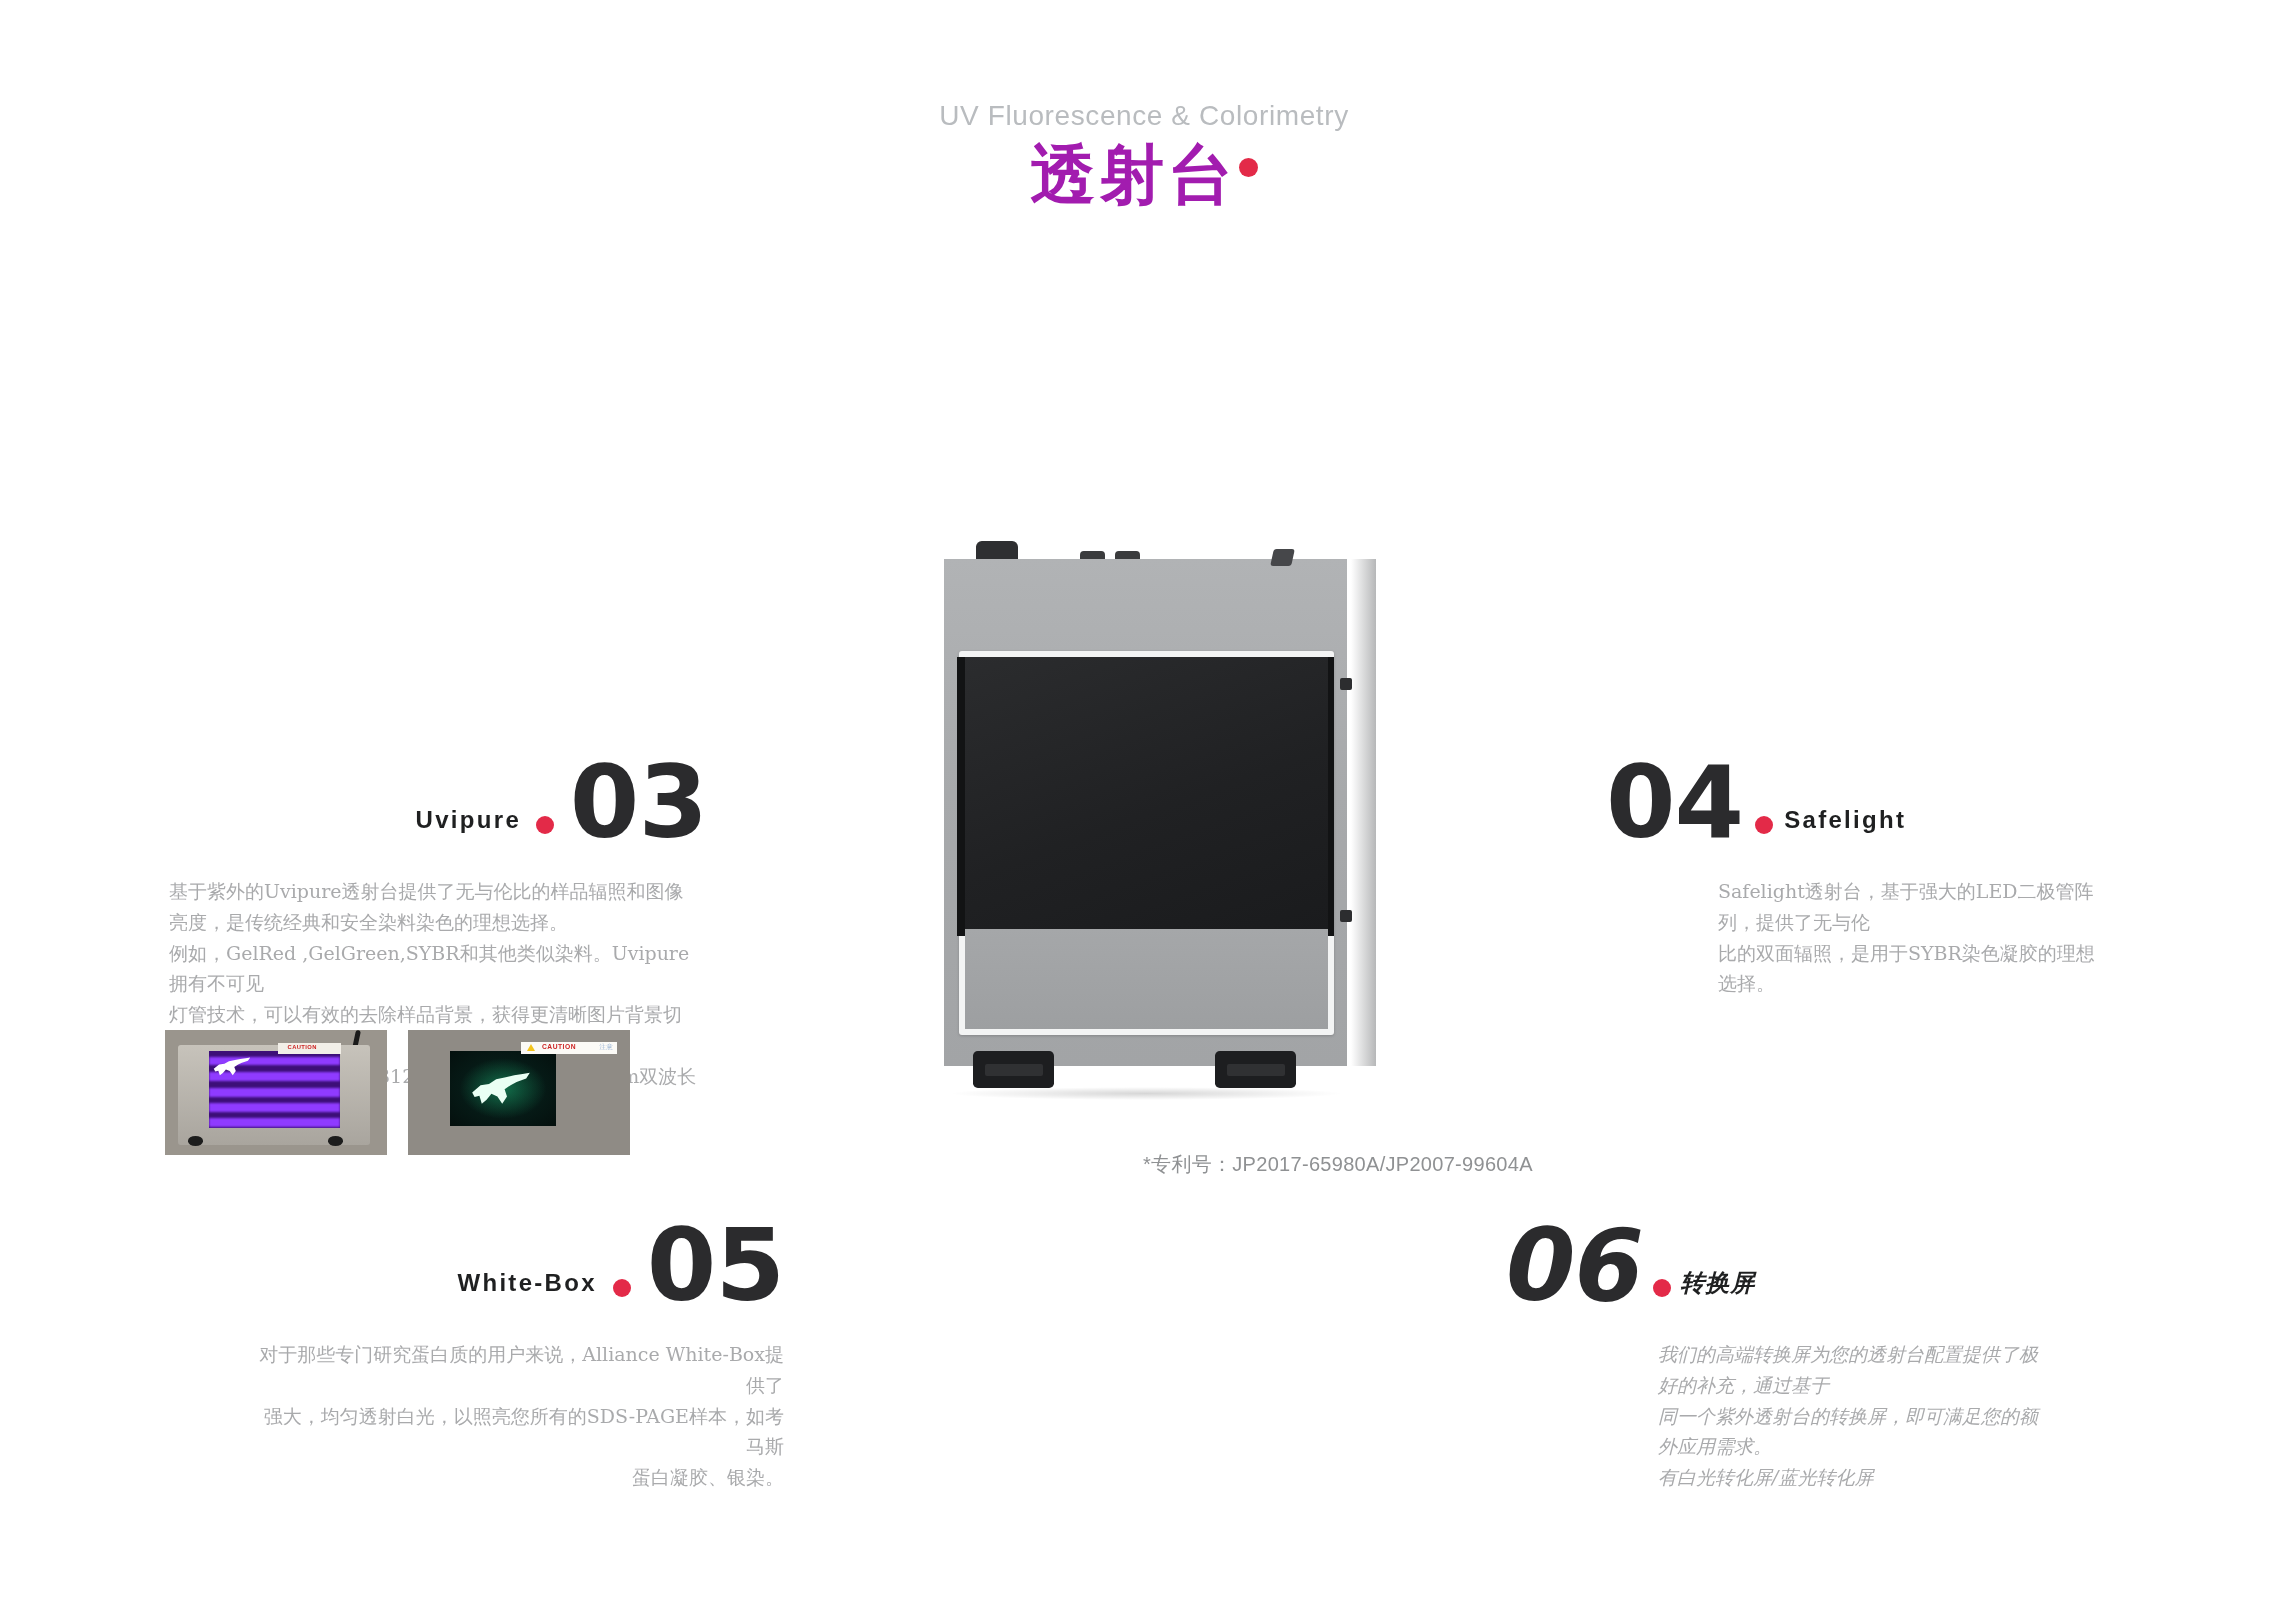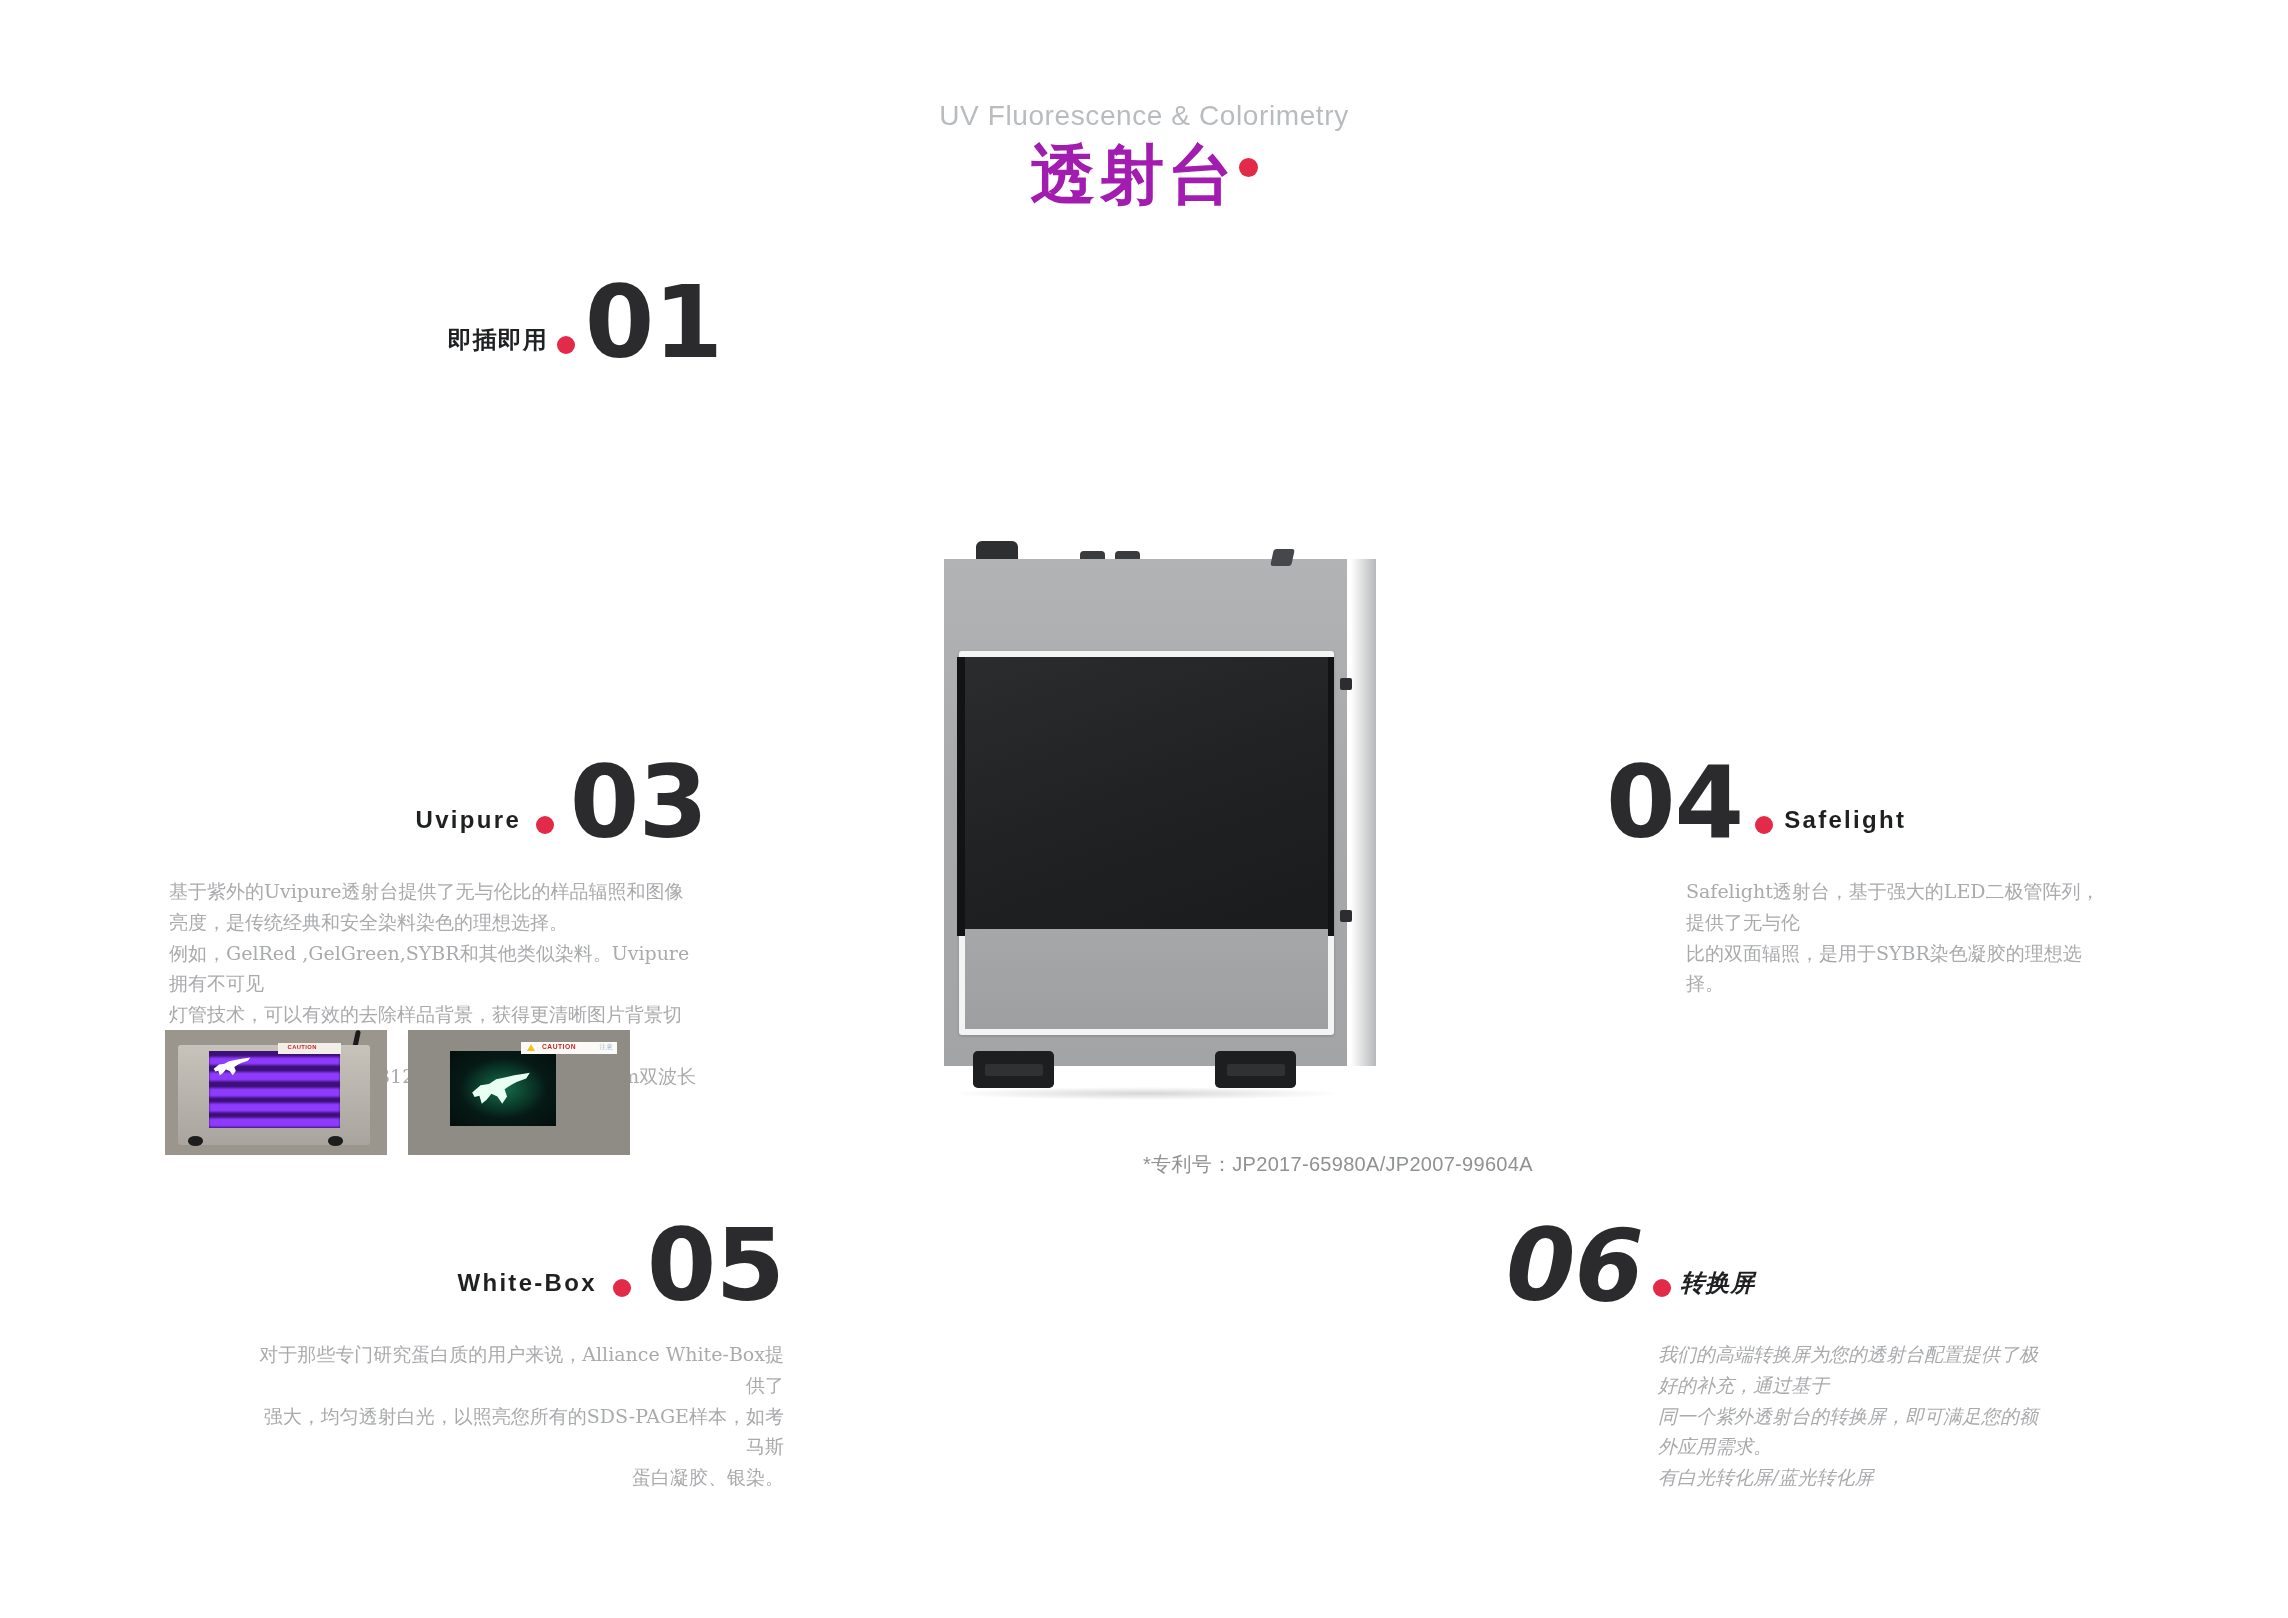--- a/index.html
+++ b/index.html
@@ -183,25 +183,20 @@
 <body>
 
 <div class="page">
 
   <div class="kicker">UV Fluorescence &amp; Colorimetry</div>
   <div class="title-wrap">
     <span class="title">透射台</span><span class="title-dot"></span>
   </div>
 
   <div class="sec" style="left:261px;top:279px;width:461px;">
-    <div class="sec-head right-align" style="gap:9.6px;">
-      <span class="lbl-cn" style="margin-bottom:15.4px;">即插即用</span>
-      <span class="dot" style="margin-bottom:13.4px;"></span>
-      <span class="bignum">01</span>
-    </div>
   </div>
 
 
   <div class="sec" style="left:169px;top:759px;width:538px;">
     <div class="sec-head right-align" style="gap:15.4px;">
       <span class="lbl-en" style="margin-bottom:15.4px;">Uvipure</span>
       <span class="dot" style="margin-bottom:13.4px;"></span>
       <span class="bignum">03</span>
     </div>
     <div class="body-txt ta-left" style="margin-top:29px;">基于紫外的Uvipure透射台提供了无与伦比的样品辐照和图像
@@ -240,21 +235,21 @@
       <span class="pb-caution-blue">注意</span>
     </div>
   </div>
 
   <div class="sec" style="left:1606px;top:759px;width:500px;">
     <div class="sec-head" style="gap:11.5px;">
       <span class="bignum">04</span>
       <span class="dot" style="margin-bottom:13.4px;"></span>
       <span class="lbl-en" style="margin-bottom:15.4px;">Safelight</span>
     </div>
-    <div class="body-txt ta-left" style="margin-top:29px;margin-left:80px;">Safelight透射台，基于强大的LED二极管阵列，提供了无与伦
+    <div class="body-txt ta-left" style="margin-top:29px;margin-left:112px;">Safelight透射台，基于强大的LED二极管阵列，提供了无与伦
 比的双面辐照，是用于SYBR染色凝胶的理想选择。</div>
   </div>
 
   <div class="patent">*专利号：JP2017-65980A/JP2007-99604A</div>
 
   <div class="sec" style="left:246px;top:1222px;width:538px;">
     <div class="sec-head right-align" style="gap:16px;">
       <span class="lbl-en" style="margin-bottom:15.4px;">White-Box</span>
       <span class="dot" style="margin-bottom:13.4px;"></span>
       <span class="bignum">05</span>

